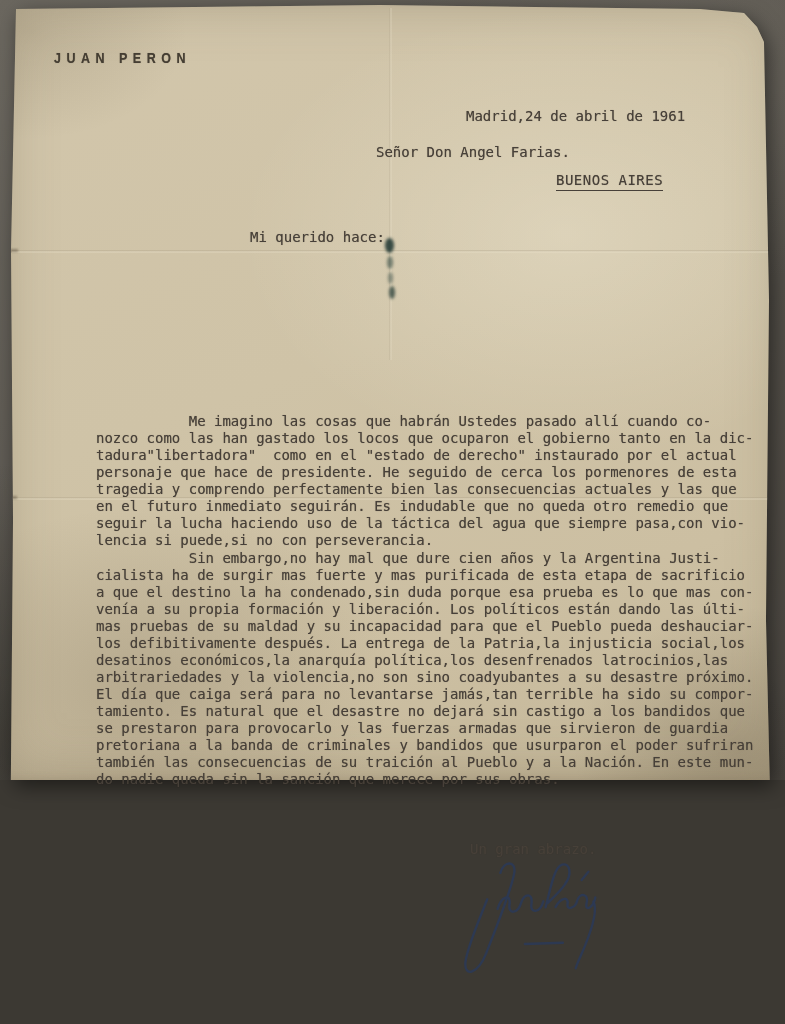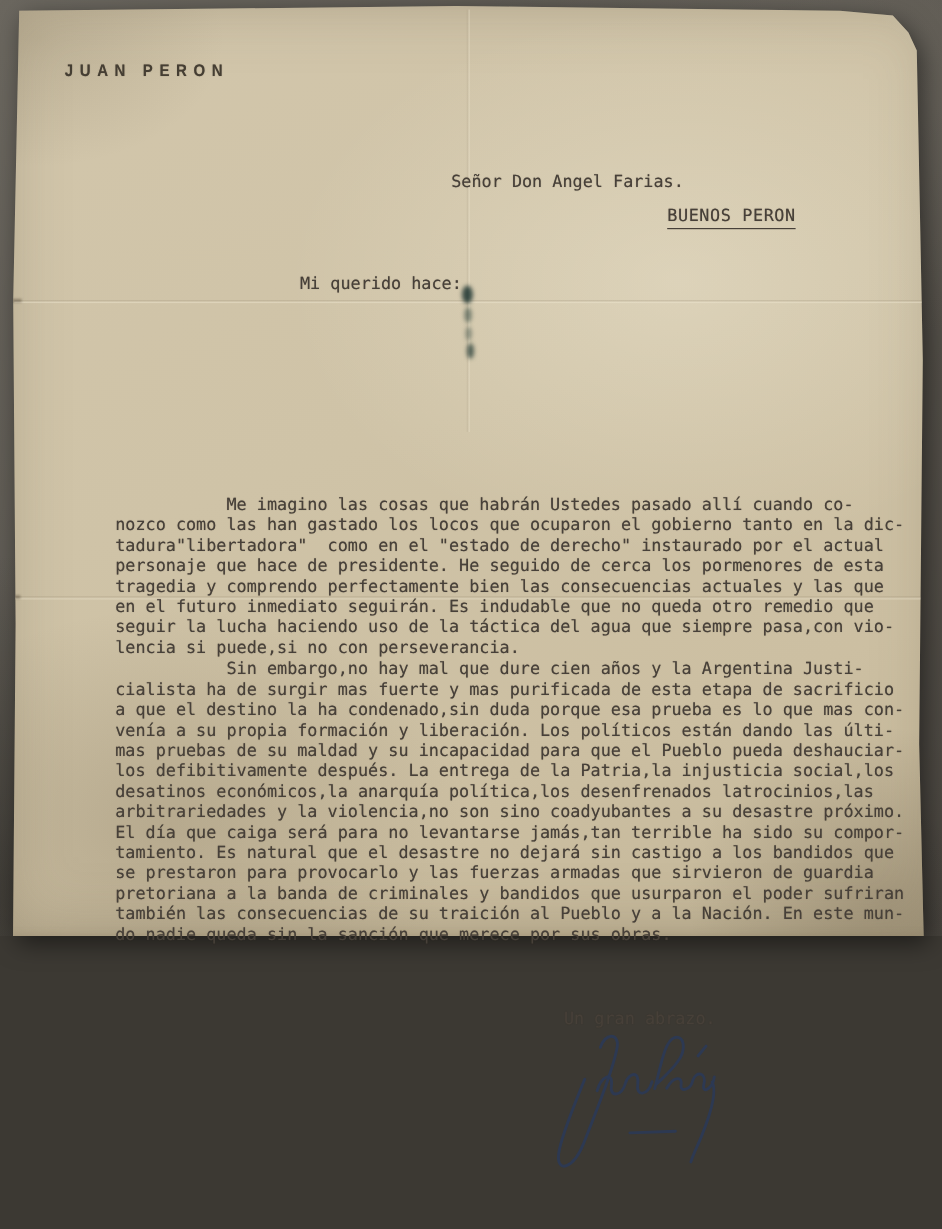--- a/index.html
+++ b/index.html
@@ -75,24 +75,25 @@
       <div class="smudge" style="left:387px;top:256px;width:6px;height:13px;background:rgba(32,58,52,0.55)"></div>
       <div class="smudge" style="left:388px;top:272px;width:5px;height:12px;background:rgba(30,55,50,0.45)"></div>
       <div class="smudge" style="left:389px;top:286px;width:6px;height:13px;background:rgba(26,50,46,0.7)"></div>
     </div>
   </div>
 
   <div class="text-layer">
 
     <div class="tw letterhead" style="left:54px;top:50px">JUAN PERON</div>
 
+    <div class="tw" style="left:466px;top:108px">Madrid,24 de abril de 1961</div>
 
     <div class="tw" style="left:376px;top:144px">Señor Don Angel Farias.</div>
 
-    <div class="tw city" style="left:556px;top:172px">BUENOS PERON</div>
+    <div class="tw city" style="left:556px;top:172px">BUENOS AIRES</div>
 
     <div class="tw" style="left:250px;top:229px">Mi querido hace:</div>
 
 
 
     <div class="tw" style="left:96px;top:413px">           Me imagino las cosas que habrán Ustedes pasado allí cuando co-
 nozco como las han gastado los locos que ocuparon el gobierno tanto en la dic-
 tadura"libertadora"  como en el "estado de derecho" instaurado por el actual
 personaje que hace de presidente. He seguido de cerca los pormenores de esta
 tragedia y comprendo perfectamente bien las consecuencias actuales y las que

